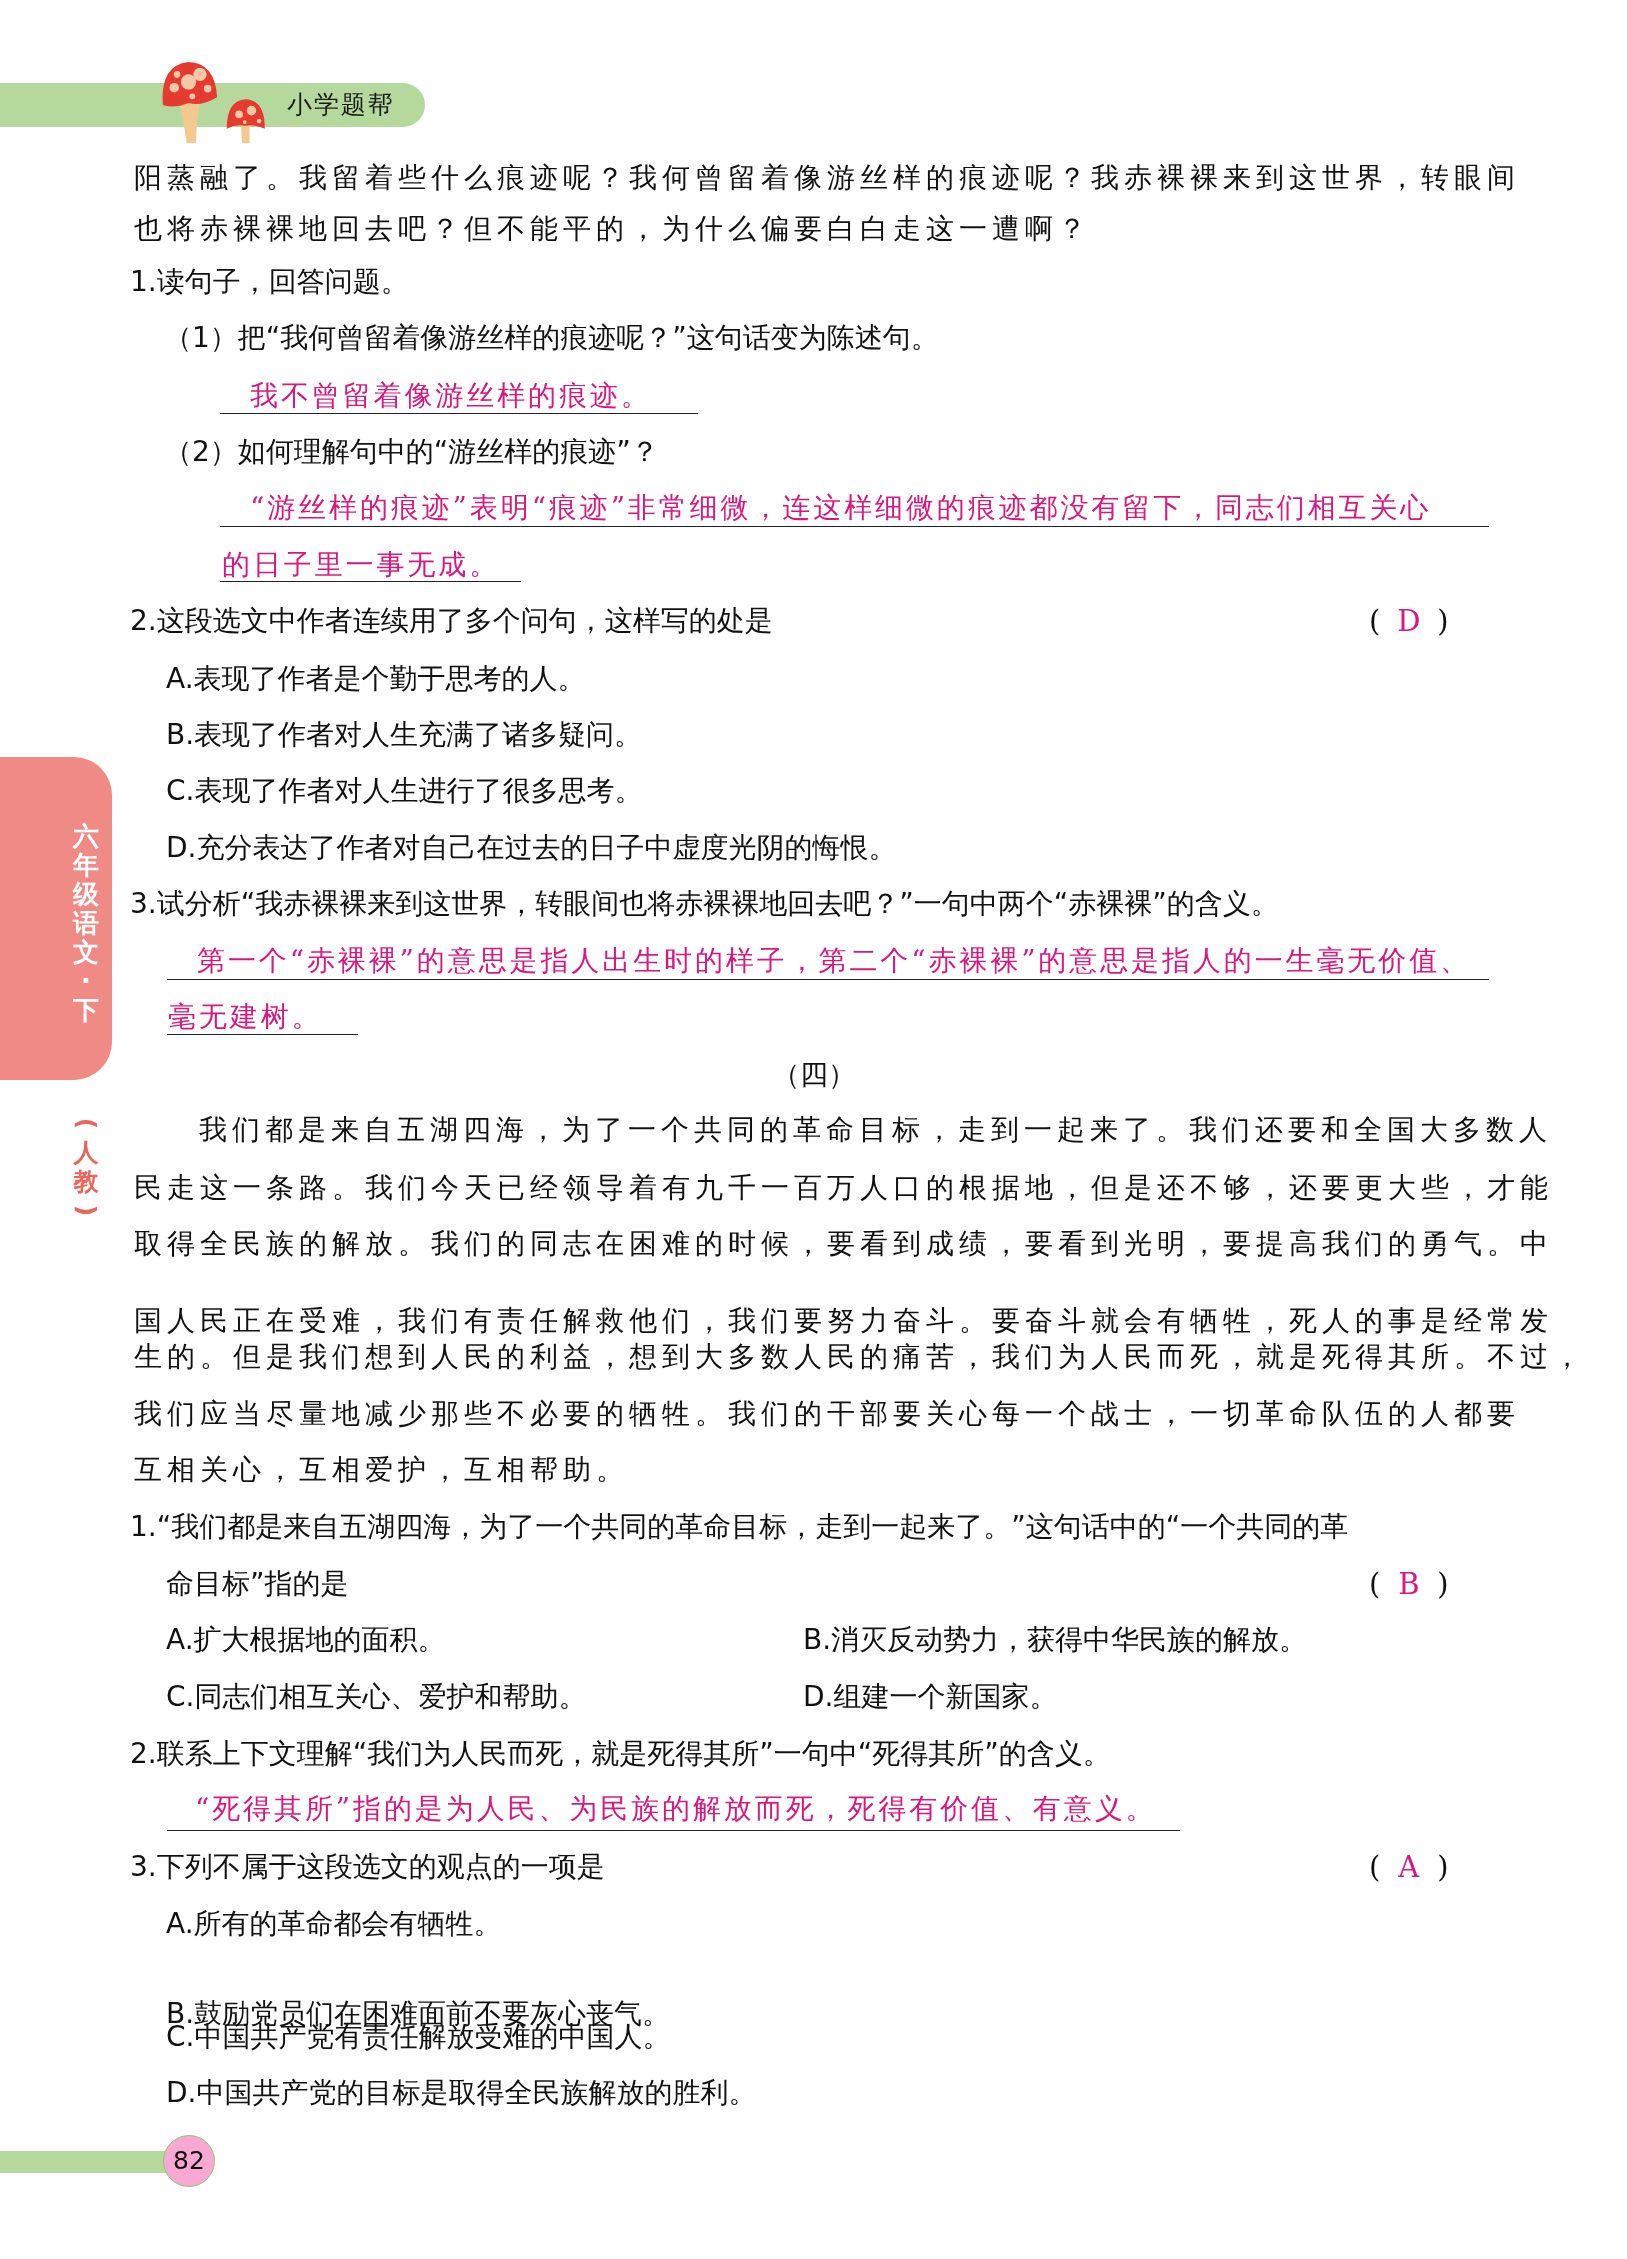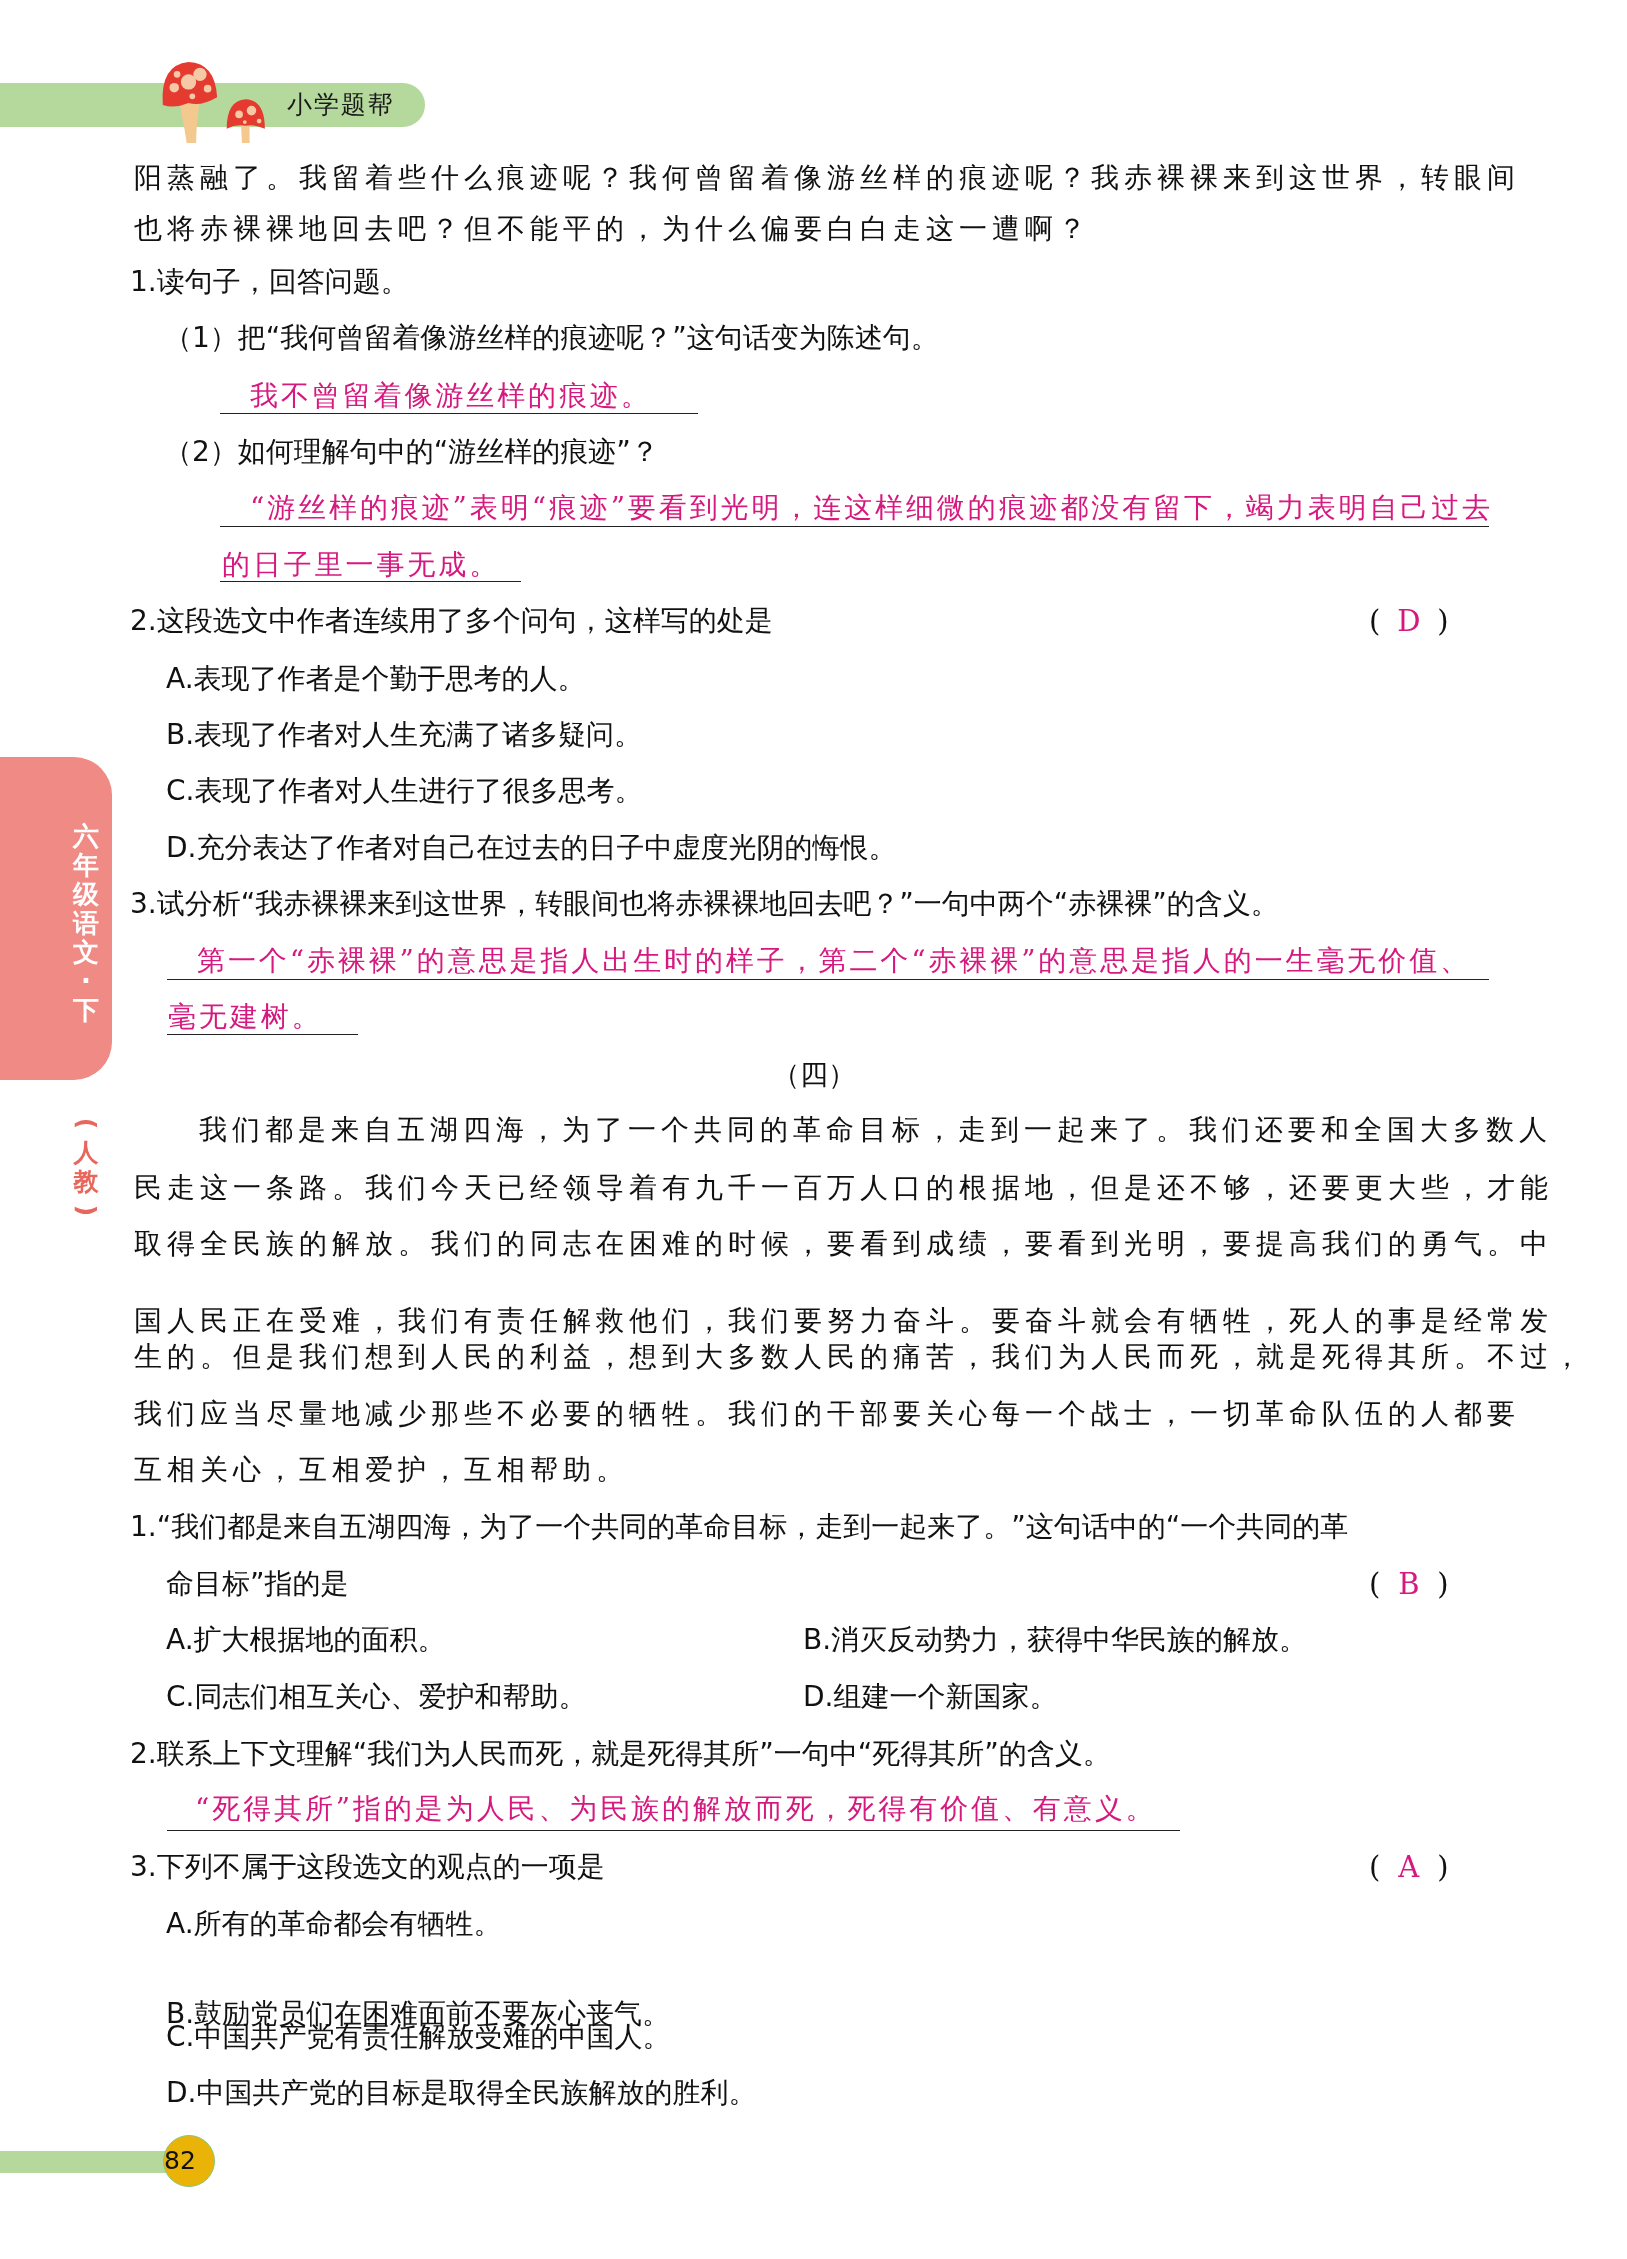--- a/index.html
+++ b/index.html
@@ -24,23 +24,23 @@
               background: #ef8a85; border-radius: 0 38px 38px 0; }
   .side-text { position: absolute; left: 67px; top: 822px; width: 38px; color: #fff;
                font-family: "DejaVu Sans", sans-serif; font-weight: bold; font-size: 26px;
                line-height: 29px; text-align: center; }
   .side-sub { position: absolute; left: 67px; top: 1109px; width: 38px; color: #e8665b;
               font-family: "DejaVu Sans", sans-serif; font-weight: bold; font-size: 25px;
               line-height: 29px; text-align: center; }
   
   .footer-bar { position: absolute; left: 0; top: 2151px; width: 172px; height: 22px; background: #b5d99c; }
   .page-circle { position: absolute; left: 163px; top: 2135px; width: 50px; height: 50px;
-                 border: 1.9px solid #8cc47a; border-radius: 50%; background: #eab308;
+                 border: 1.9px solid #8cc47a; border-radius: 50%; background: #f9a8d4;
                  font-family: "DejaVu Sans", "Liberation Sans", sans-serif; font-size: 25px;
-                 line-height: 50px; text-align: left; color: #111; }
+                 line-height: 50px; text-align: center; color: #111; }
 </style>
 </head>
 <body>
 
 <div class="header-bar"></div>
 <svg class="abs" style="left:158px;top:57px;" width="124" height="91" viewBox="0 0 130 95">
 
   <path d="M22 45 Q28 75 30 90 L40 90 Q40 70 44 45 Z" fill="#f3c98f"></path>
   <path d="M5 50 Q2 8 32 5 Q60 6 62 42 Q45 52 32 48 Q18 54 5 50 Z" fill="#e53a2f"></path>
   <circle cx="32" cy="26" r="8" fill="#f6c9a6"></circle>
@@ -78,21 +78,21 @@
 
 <div class="line passage" style="left:134px;top:159px;text-align:right;">阳蒸融了。我留着些什么痕迹呢？我何曾留着像游丝样的痕迹呢？我赤裸裸来到这世界，转眼间</div>
 <div class="line passage" style="left:134px;top:210px;">也将赤裸裸地回去吧？但不能平的，为什么偏要白白走这一遭啊？</div>
 
 <div class="line q" style="left:130px;top:263px;">1.读句子，回答问题。</div>
 <div class="line q" style="left:164px;top:319px;">（1）把“我何曾留着像游丝样的痕迹呢？”这句话变为陈述句。</div>
 <div class="line ans" style="left:250px;top:377px;">我不曾留着像游丝样的痕迹。</div>
 <div class="uline" style="left:220px;top:413px;width:478px;"></div>
 
 <div class="line q" style="left:164px;top:433px;">（2）如何理解句中的“游丝样的痕迹”？</div>
-<div class="line ans" style="left:250px;top:489px;">“游丝样的痕迹”表明“痕迹”要看到光明，连这样细微的痕迹都没有留下，竭力表明自己过去</div>
+<div class="line ans" style="left:250px;top:489px;">“游丝样的痕迹”表明“痕迹”非常细微，连这样细微的痕迹都没有留下，同志们相互关心</div>
 <div class="uline" style="left:220px;top:526px;width:1269px;"></div>
 <div class="line ans" style="left:222px;top:546px;">的日子里一事无成。</div>
 <div class="uline" style="left:220px;top:581px;width:301px;"></div>
 
 <div class="line q" style="left:130px;top:602px;">2.这段选文中作者连续用了多个问句，这样写的处是</div>
 <div class="paren" style="left:1369px;top:602px;">(<span class="letter">D</span>)</div>
 <div class="line q" style="left:166px;top:660px;">A.表现了作者是个勤于思考的人。</div>
 <div class="line q" style="left:166px;top:716px;">B.表现了作者对人生充满了诸多疑问。</div>
 <div class="line q" style="left:166px;top:772px;">C.表现了作者对人生进行了很多思考。</div>
 <div class="line q" style="left:166px;top:829px;">D.充分表达了作者对自己在过去的日子中虚度光阴的悔恨。</div>

